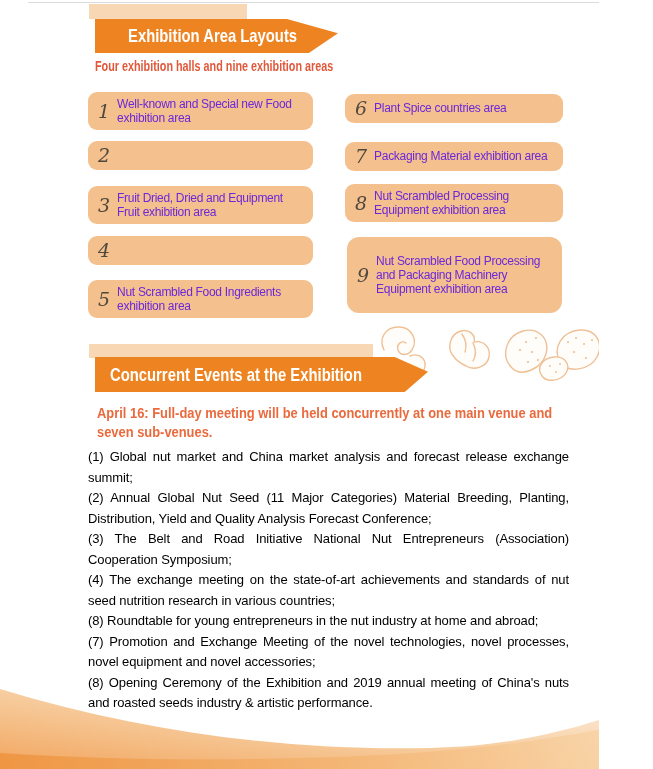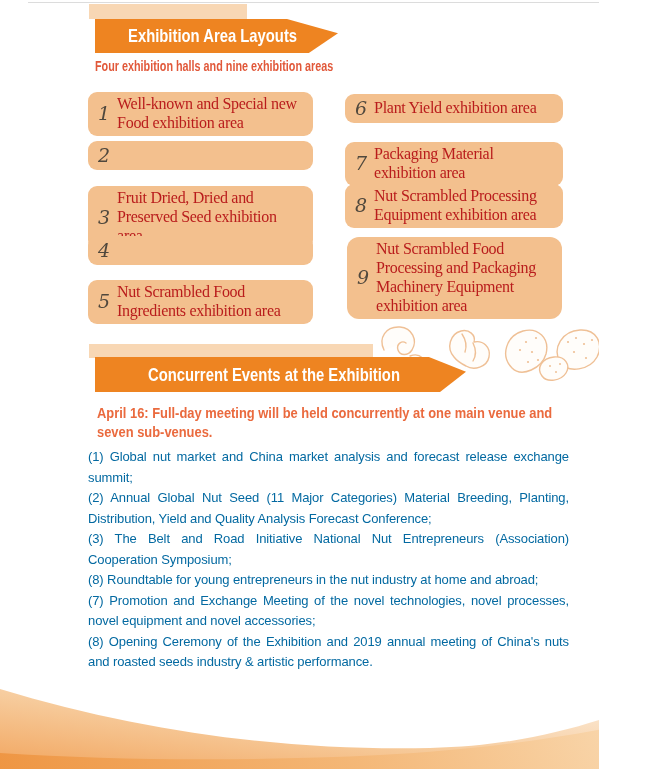--- a/index.html
+++ b/index.html
@@ -13,41 +13,41 @@
     background:#a86f2f;opacity:.8;filter:blur(1px);}
 
   .peach-rect{position:absolute;background:#f8d7b4;z-index:1;}
   .r1{left:89px;top:4px;width:158px;height:15px;}
   .r2{left:89px;top:344px;width:284px;height:14px;}
 
   .banner{position:absolute;background:#ee8421;z-index:2;display:flex;align-items:center;}
   .b1{left:95px;top:19px;width:243px;height:34px;
       clip-path:polygon(0 0,79% 0,100% 42%,88% 100%,0 100%);}
   .b2{left:95px;top:357px;width:333px;height:35px;
-      clip-path:polygon(0 0,90% 0,100% 42%,93% 100%,0 100%);padding-left:38px;}
+      clip-path:polygon(0 0,90% 0,100% 42%,93% 100%,0 100%);}
   .banner-text{color:#ffffff;font-weight:bold;font-size:19px;white-space:nowrap;
       display:inline-block;transform:scaleX(.78);transform-origin:left center;letter-spacing:0;}
   .b1 .banner-text{margin-left:33px;}
   .b2 .banner-text{margin-left:15px;}
 
   .subtitle{position:absolute;left:95px;top:57px;color:#e1583a;font-weight:bold;font-size:15px;
       white-space:nowrap;transform:scaleX(.72);transform-origin:left top;z-index:2;}
 
   .area-box{position:absolute;background:#f3c08e;border-radius:9px;display:flex;align-items:center;
       padding:3px 8px 3px 10px;box-sizing:border-box;z-index:2;}
   .area-num{font-family:"DejaVu Serif", serif;font-style:italic;font-size:19px;color:#50483d;
       margin-right:7px;flex:0 0 auto;line-height:1;}
-  .area-label{font-size:16px;letter-spacing:-0.3px;color:#b91c1c;line-height:1.18;font-family:Liberation Serif, serif;}
+  .area-label{font-size:12px;letter-spacing:-0.3px;color:#6d28d9;line-height:1.18;}
 
   .nuts{position:absolute;left:370px;top:310px;z-index:1;}
 
   .lead{position:absolute;left:97px;top:403px;width:545px;color:#ea6a3e;font-weight:bold;
       font-size:15px;line-height:1.28;transform:scaleX(.86);transform-origin:left top;z-index:3;}
 
-  .events{position:absolute;left:88px;top:447px;width:481px;z-index:3;color:#0369a1;
+  .events{position:absolute;left:88px;top:447px;width:481px;z-index:3;color:#000000;
       font-size:13px;letter-spacing:-0.1px;line-height:20.5px;text-align:justify;}
   .events p{margin:0;}
 
   .waves{position:absolute;left:0;top:669px;width:653px;height:100px;z-index:1;}
 </style>
 </head>
 <body>
 
 <div class="page">
 
@@ -63,33 +63,33 @@
 
   <div class="area-box" style="left:88px;top:92px;width:225px;min-height:38px;">
     <span class="area-num">1</span>
     <span class="area-label">Well-known and Special new Food exhibition area</span>
   </div>
   <div class="area-box" style="left:88px;top:141px;width:225px;min-height:29px;">
     <span class="area-num">2</span>
   </div>
   <div class="area-box" style="left:88px;top:186px;width:225px;min-height:38px;">
     <span class="area-num">3</span>
-    <span class="area-label">Fruit Dried, Dried and Preserved Seed exhibition area</span>
+    <span class="area-label">Fruit Dried, Dried and Equipment Fruit exhibition area</span>
   </div>
   <div class="area-box" style="left:88px;top:236px;width:225px;min-height:29px;">
     <span class="area-num">4</span>
   </div>
   <div class="area-box" style="left:88px;top:280px;width:225px;min-height:38px;">
     <span class="area-num">5</span>
     <span class="area-label">Nut Scrambled Food Ingredients exhibition area</span>
   </div>
 
   <div class="area-box" style="left:345px;top:94px;width:218px;min-height:29px;">
     <span class="area-num">6</span>
-    <span class="area-label">Plant Yield exhibition area</span>
+    <span class="area-label">Plant Spice countries area</span>
   </div>
   <div class="area-box" style="left:345px;top:142px;width:218px;min-height:29px;">
     <span class="area-num">7</span>
     <span class="area-label">Packaging Material exhibition area</span>
   </div>
   <div class="area-box" style="left:345px;top:184px;width:218px;min-height:38px;">
     <span class="area-num">8</span>
     <span class="area-label">Nut Scrambled Processing Equipment exhibition area</span>
   </div>
   <div class="area-box" style="left:347px;top:237px;width:215px;min-height:76px;border-radius:12px;">
@@ -141,20 +141,21 @@
   <div class="banner b2">
     <span class="banner-text">Concurrent Events at the Exhibition</span>
   </div>
 
   <div class="lead">April 16: Full-day meeting will be held concurrently at one main venue and seven sub-venues.</div>
 
   <div class="events">
     <p>(1) Global nut market and China market analysis and forecast release exchange summit;</p>
     <p>(2) Annual Global Nut Seed (11 Major Categories) Material Breeding, Planting, Distribution, Yield and Quality Analysis Forecast Conference;</p>
     <p>(3) The Belt and Road Initiative National Nut Entrepreneurs (Association) Cooperation Symposium;</p>
+    <p>(4) The exchange meeting on the state-of-art achievements and standards of nut seed nutrition research in various countries;</p>
     <p>(8) Roundtable for young entrepreneurs in the nut industry at home and abroad;</p>
     <p>(7) Promotion and Exchange Meeting of the novel technologies, novel processes, novel equipment and novel accessories;</p>
     <p>(8) Opening Ceremony of the Exhibition and 2019 annual meeting of China's nuts and roasted seeds industry &amp; artistic performance.</p>
   </div>
 
   <svg class="waves" width="653" height="100" viewBox="0 0 653 100">
     <defs>
       <linearGradient id="gA" x1="0" y1="1" x2="1" y2="0">
         <stop offset="0" stop-color="#f1a055"></stop>
         <stop offset="0.45" stop-color="#f6c896"></stop>

